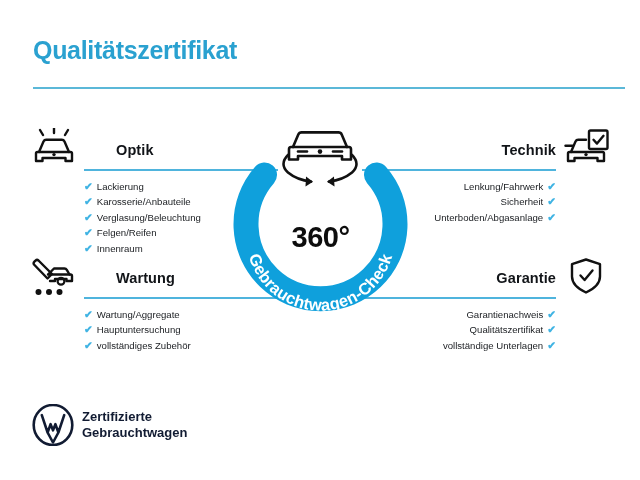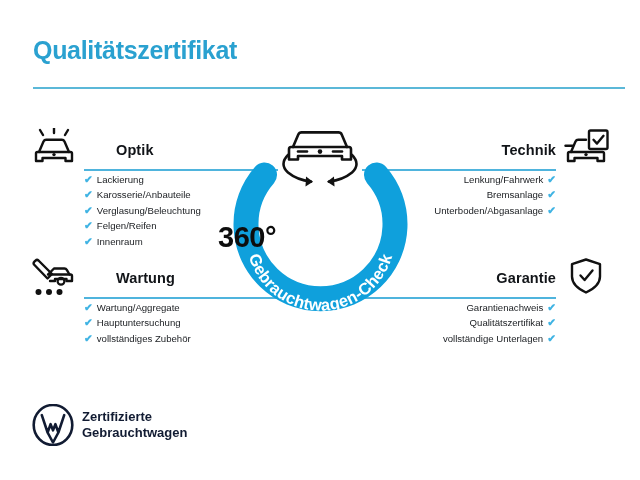--- a/index.html
+++ b/index.html
@@ -60,21 +60,21 @@
   .sec-left .sec-rule{left:56px;top:41px;width:194px;}
   .sec-left .items{margin-left:56px;text-align:left;}
   .sec-left .item{padding-left:0;}
 
   
   .sec-right .sec-icon{right:0;}
   .sec-right .sec-title{right:56px;top:14px;}
   .sec-right .sec-rule{right:56px;top:41px;width:194px;}
   .sec-right .items{margin-right:56px;text-align:right;}
 
-  .items{}
+  .items{margin-top:7px;}
   .item{
     font-size:9.6px;
     line-height:15.4px;
     color:#1a1d21;
     white-space:nowrap;
   }
   .chk{
     color:#3fb3e3;
     font-size:10.5px;
     font-weight:bold;
@@ -86,20 +86,21 @@
   
   .badge{
     position:absolute;
     left:218px;top:118px;
     width:205px;height:200px;
   }
   .badge svg{display:block;}
   .badge-deg{
     position:absolute;
     left:0;top:0;width:205px;
+    text-align:center;
     top:103px;
     font-size:29px;font-weight:bold;
     letter-spacing:-0.5px;
     color:#0d0d0d;
   }
 
   
   .vw{
     position:absolute;left:32px;top:404px;
     width:300px;height:50px;
@@ -164,21 +165,21 @@
               <path d="M9.5 24 L42.5 24 Q44 24 44 25.6 L44 33 L37.5 33 L37.5 30 L14.5 30 L14.5 33 L8 33 L8 25.6 Q8 24 9.5 24 Z"></path>
             </g>
             <circle cx="26" cy="26.6" r="1.7" fill="#111"></circle>
           </svg>
         </div>
         <div class="sec-title">Technik</div>
         <div class="sec-rule"></div>
       </div>
       <div class="items">
         <div class="item"><span>Lenkung/Fahrwerk</span><span class="chk">✔</span></div>
-        <div class="item"><span>Bremsanlage</span><span class="chk">✔</span></div>
+        <div class="item"><span>Sicherheit</span><span class="chk">✔</span></div>
         <div class="item"><span>Unterboden/Abgasanlage</span><span class="chk">✔</span></div>
       </div>
     </div>
   </div>
 
   <div class="col col-left row-bot">
     <div class="sec sec-left">
       <div class="sec-head">
         <div class="sec-icon">
           <svg width="52" height="44" viewBox="0 0 52 44">

